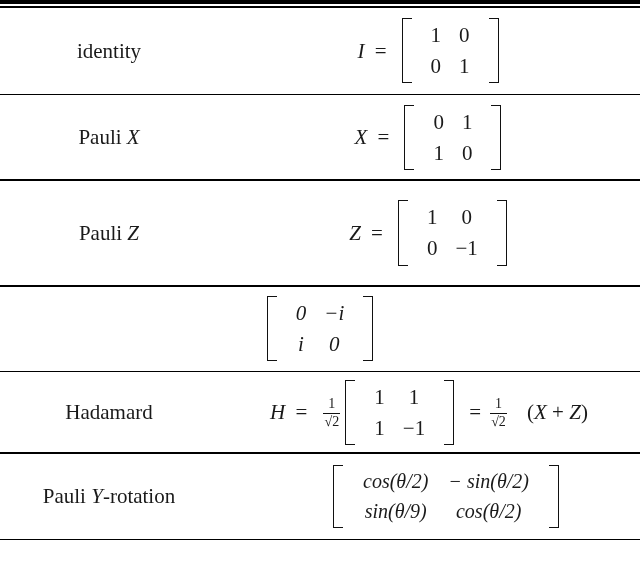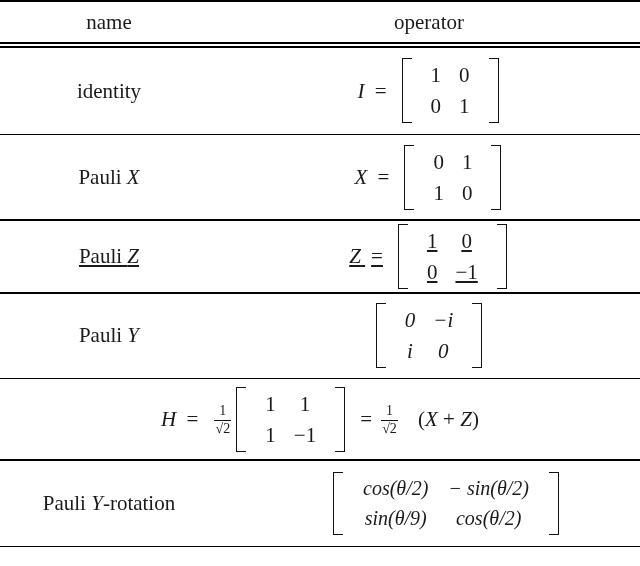--- a/index.html
+++ b/index.html
@@ -54,21 +54,21 @@
     display: flex;
     align-items: center;
     justify-content: center;
   }
 
   .hdr-row { height: 40px; }
   .hdr-cell { font-size: 21px; }
 
   .body-row-1 { height: 86px; justify-content: center; }
   .body-row-2 { height: 84px; }
-  .body-row-3 { height: 71px; text-decoration: underline; }
+  .body-row-3 { height: 104px; }
   .body-row-4 { height: 84px; }
   .body-row-5 { height: 80px; }
   .body-row-6 { height: 85px; gap: 34px; }
 
   
   .mathvar {
     font-style: italic;
     font-family: "Liberation Serif", "DejaVu Serif", serif;
   }
   .mathrm {
@@ -169,24 +169,20 @@
     font-style: italic;
   }
 </style>
 </head>
 <body>
 
 <div class="table-wrap">
 
   <div class="rule rule-top"></div>
 
-  <div class="row hdr-row">
-    <div class="col-name hdr-cell">name</div>
-    <div class="col-op hdr-cell">operator</div>
-  </div>
 
   <div class="rule rule-double"></div>
   <div class="rule-gap"></div>
   <div class="rule rule-double"></div>
 
   <div class="row body-row-1">
     <div class="col-name">
       <span class="mathrm">identity</span>
     </div>
     <div class="col-op">
@@ -248,42 +244,42 @@
           </span>
           <span class="bracket right"></span>
         </span>
       </span>
     </div>
   </div>
 
   <div class="rule rule-row"></div>
 
   <div class="row body-row-4">
-    <div class="col-name">
-      <span class="mathrm">Pauli </span><span class="mathvar">Y</span>
-    </div>
     <div class="col-op">
       <span class="eq-line">
         <span class="matrix">
           <span class="bracket left"></span>
           <span class="mat-grid">
             <span class="cell mathvar">0</span>
             <span class="cell mathvar">−i</span>
             <span class="cell mathvar">i</span>
             <span class="cell mathvar">0</span>
           </span>
           <span class="bracket right"></span>
         </span>
       </span>
     </div>
   </div>
 
   <div class="rule rule-row"></div>
 
   <div class="row body-row-5">
+    <div class="col-name">
+      <span class="mathrm">Hadamard</span>
+    </div>
     <div class="col-op">
       <span class="eq-line">
         <span class="op-lead"><span class="mathvar">H</span> <span class="eqsym">=</span></span>
         <span class="frac">
           <span class="num">1</span>
           <span class="bar"></span>
           <span class="den">√2</span>
         </span>
         <span class="matrix">
           <span class="bracket left"></span>

